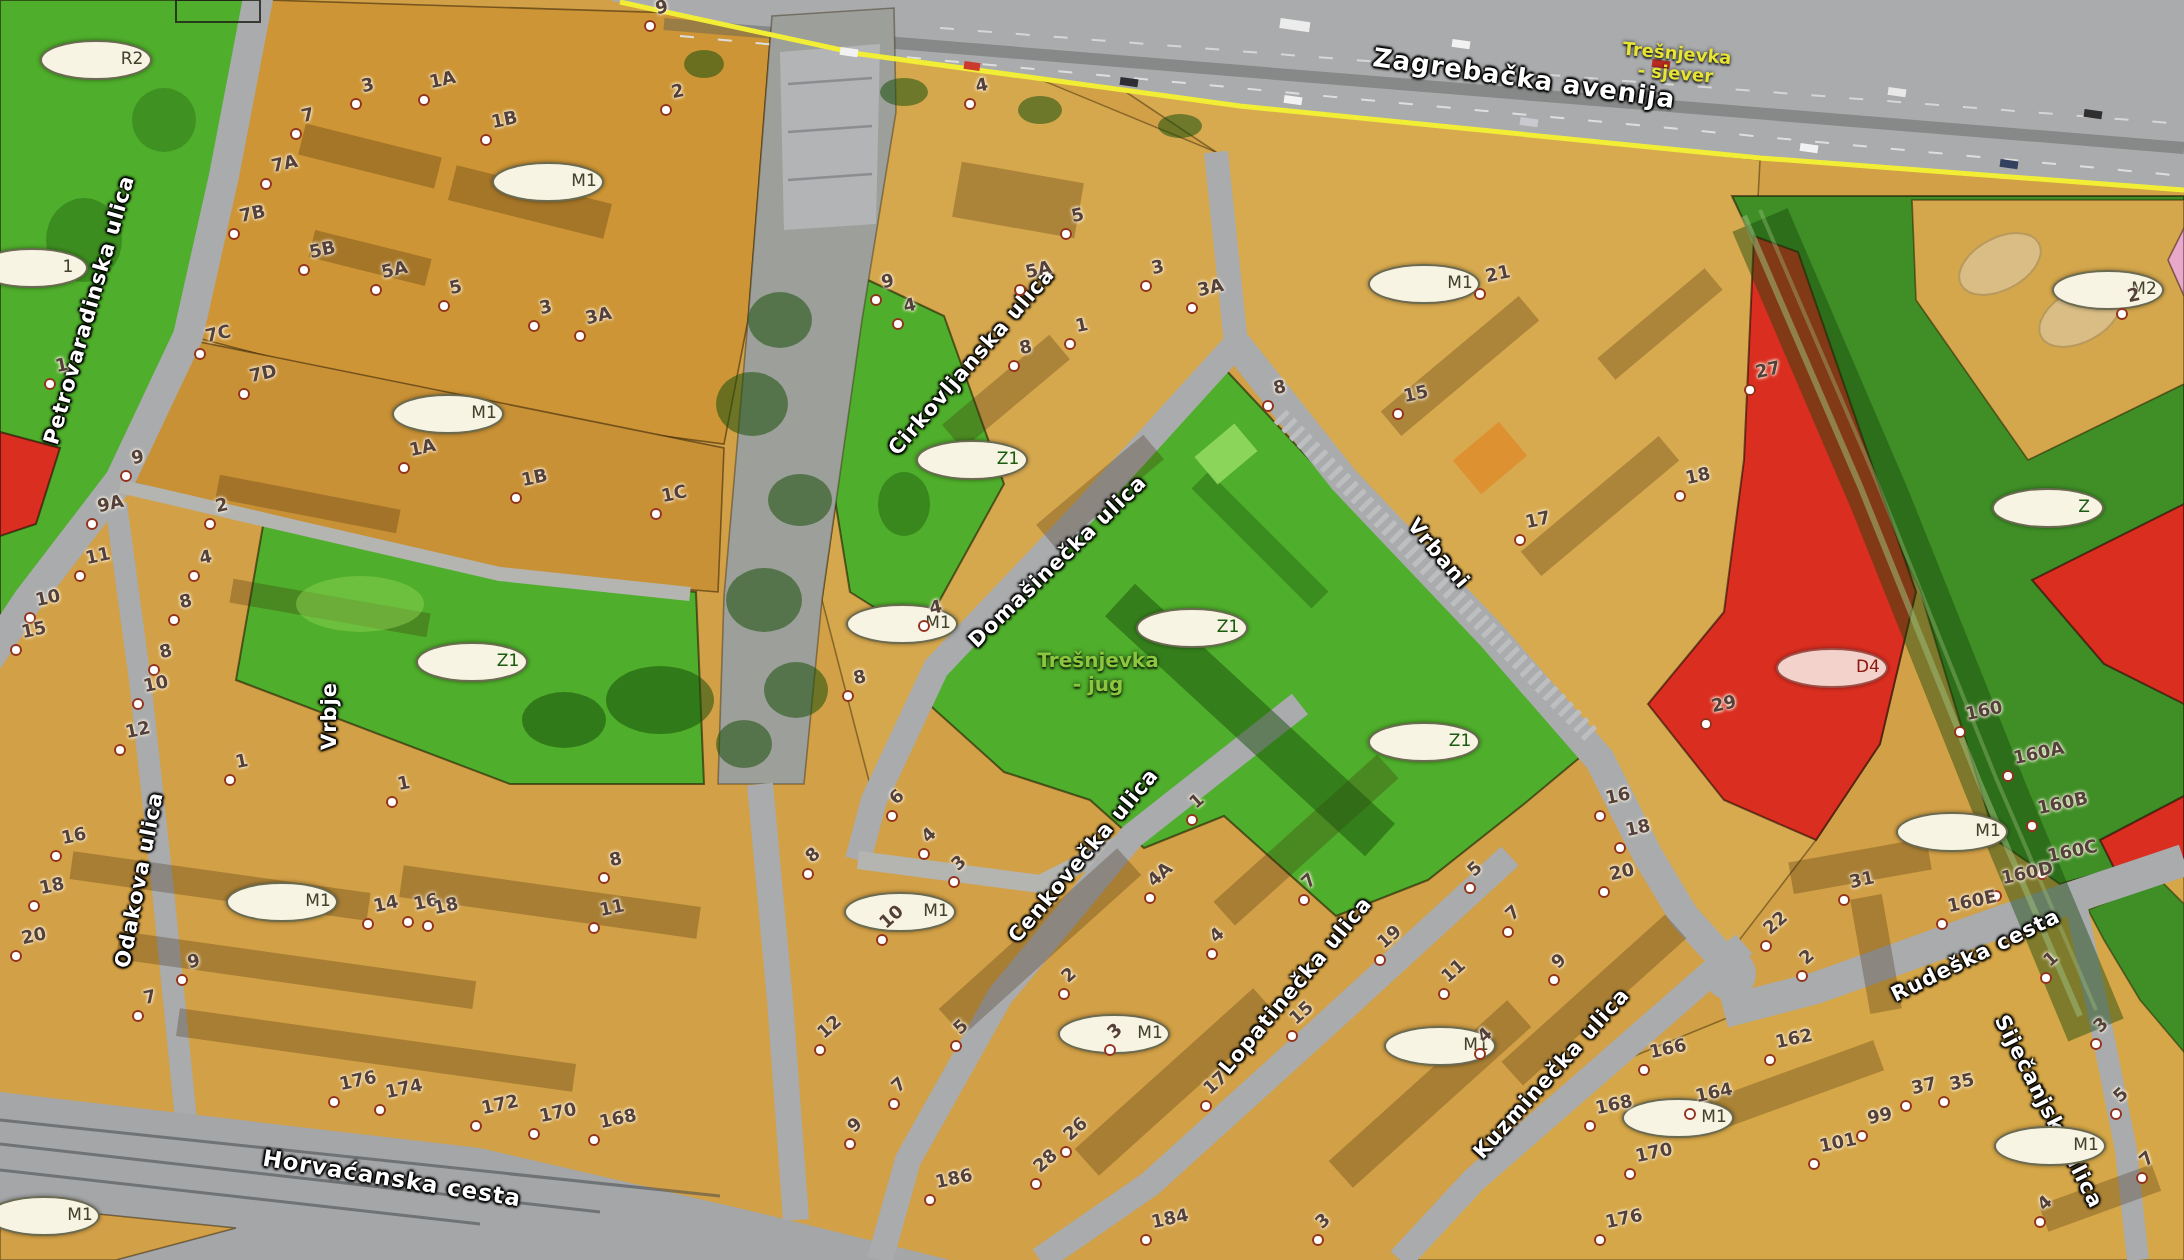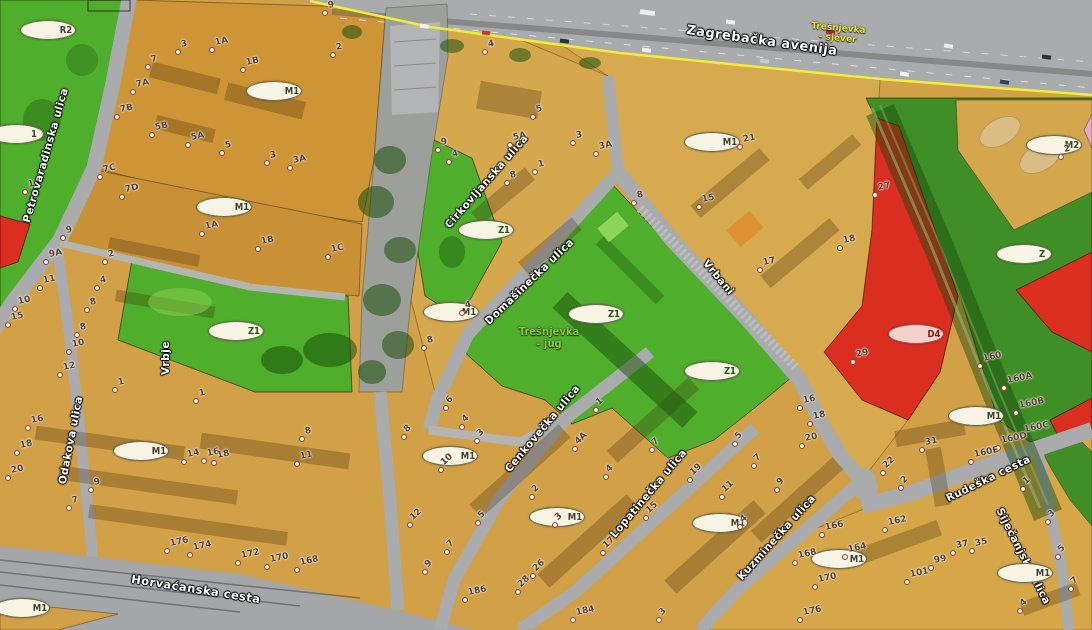--- a/index.html
+++ b/index.html
@@ -18,21 +18,21 @@
   }
   .area-label{
     position:absolute;font-weight:bold;text-align:center;white-space:nowrap;line-height:1.15;
     text-shadow:0 0 2px rgba(0,0,0,.8),0 1px 1px rgba(0,0,0,.7);
     transform-origin:center center;pointer-events:none;
   }
   .zone-circle{
     position:absolute;width:18px;height:18px;margin-left:-9px;margin-top:-9px;
     border-radius:50%;background:var(--circle-fill,#f7f4e4);border:1px solid #6b6b52;
     display:flex;align-items:center;justify-content:center;
-    font-size:8.5px;font-weight:bold;box-shadow:0 0 2px rgba(0,0,0,.45);padding-left:36px;
+    font-size:8.5px;font-weight:normal;box-shadow:0 0 2px rgba(0,0,0,.45);padding-left:36px;
   }
   .zc-z{color:var(--circle-z,#1c5c10);}
   .zc-m{color:var(--circle-m,#42422e);}
   .zc-d{color:var(--circle-d,#8c150c);background:#f3d2cc;border-color:#a05048;}
   .hn{position:absolute;width:0;height:0;}
   .hn .dot{
     position:absolute;left:-3px;top:-3px;width:4px;height:4px;border-radius:50%;
     background:#fff;border:1.4px solid #93321c;box-sizing:content-box;
   }
   .hn .lbl{

